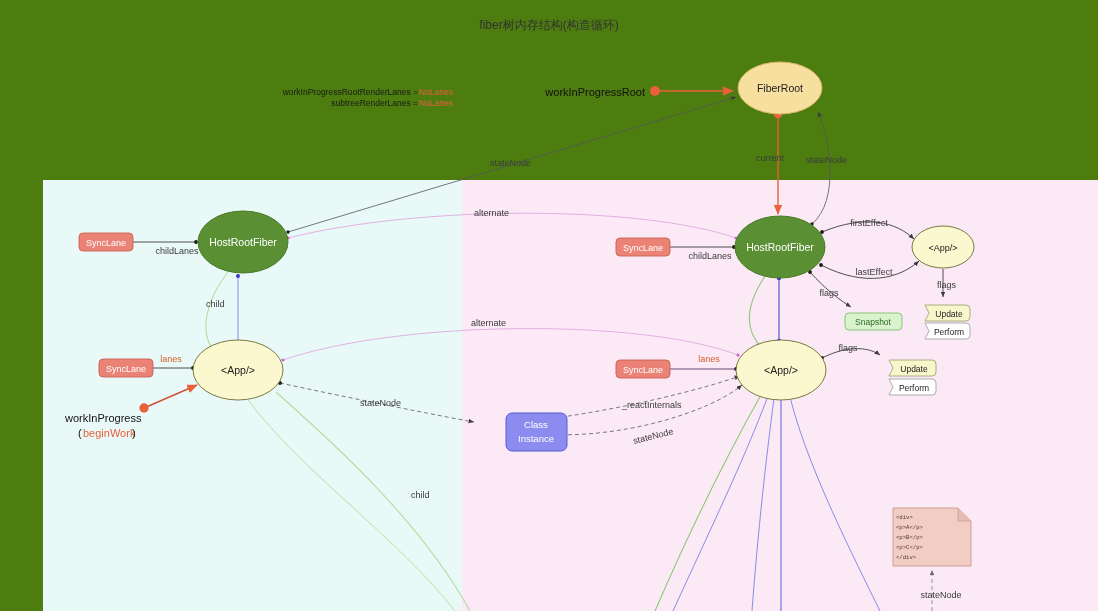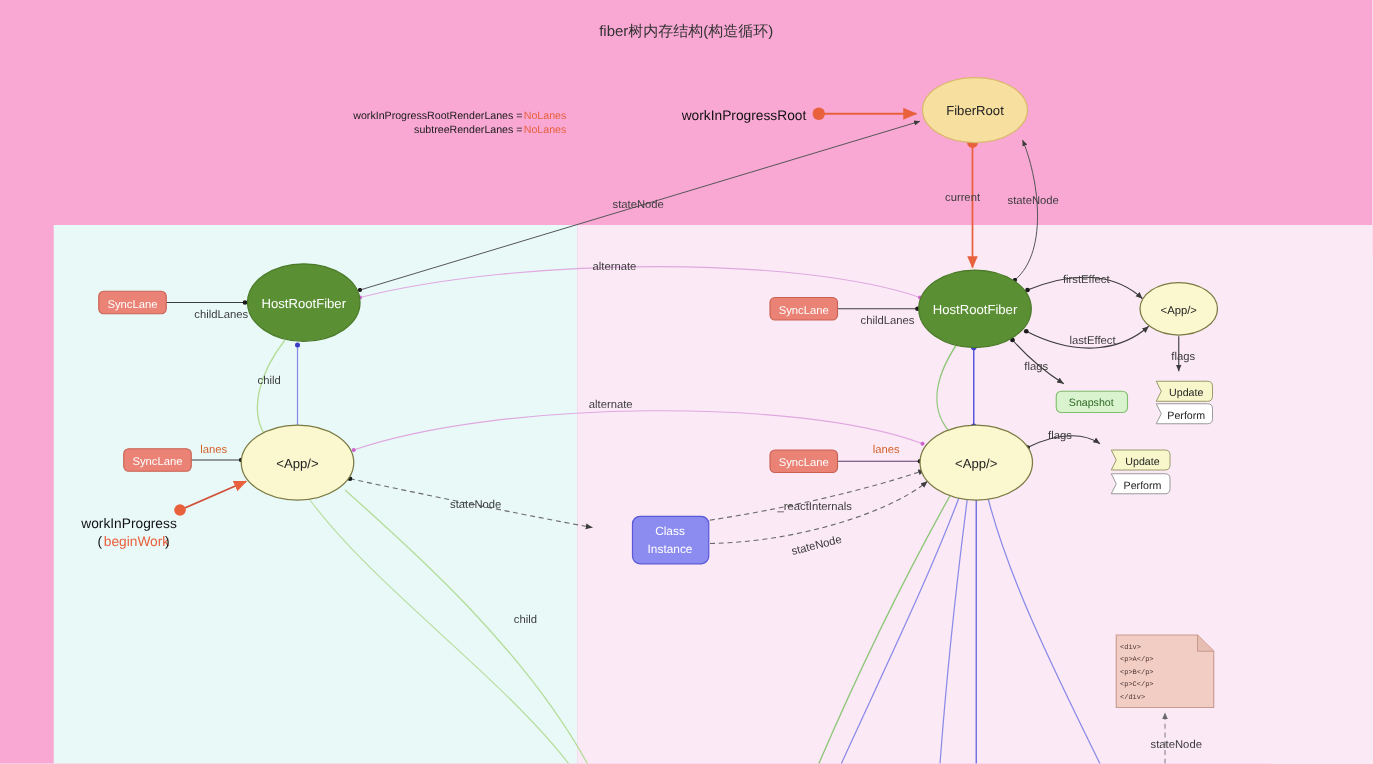--- a/index.html
+++ b/index.html
@@ -1,18 +1,18 @@
 <!DOCTYPE html>
 <html><head>
 <meta charset="utf-8">
 <style>
   html,body{margin:0;padding:0;background:#ffffff;}
   body{width:1098px;height:611px;overflow:hidden;
        font-family:"Liberation Sans","DejaVu Sans",sans-serif;}
-  #stage{position:relative;width:1098px;height:611px;background:#f9a8d4;}
+  #stage{position:relative;width:1098px;height:611px;background:#4d7c0f;}
   svg{position:absolute;left:0;top:0;width:1098px;height:611px;}
   .ttl{font-size:12px;fill:#333333;}
   .lbl{font-size:9px;fill:#3b3b3b;}
   .lbl-orange{font-size:9px;fill:#d1622a;}
   .ann{font-size:8.5px;fill:#1a1a1a;}
   .ann-red{font-size:8.5px;fill:#e8603c;}
   .wip{font-size:11px;fill:#111111;}
   .wip-red{font-size:11px;fill:#e8603c;}
   .nodetxt-w{font-size:10.5px;fill:#ffffff;}
   .nodetxt-d{font-size:10.5px;fill:#222222;}

